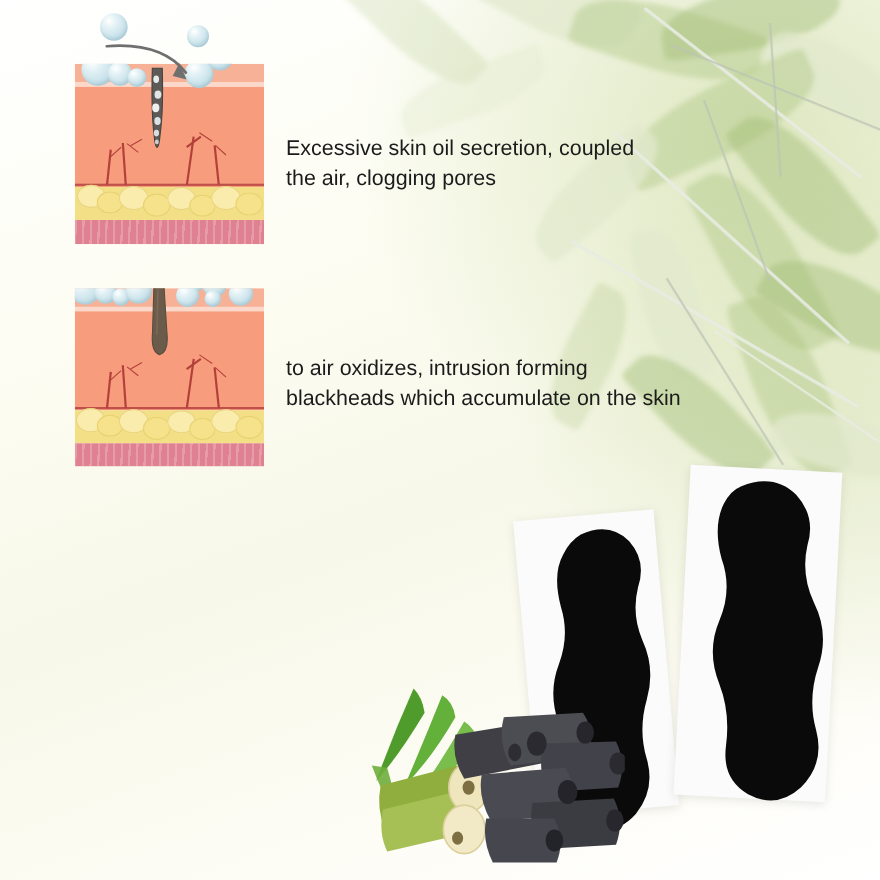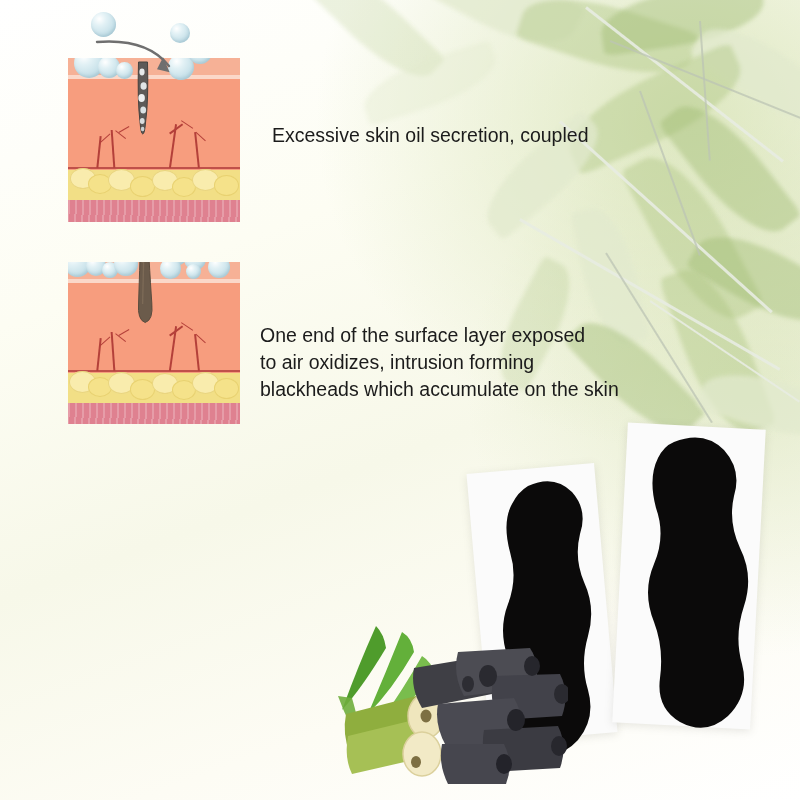--- a/index.html
+++ b/index.html
@@ -188,26 +188,26 @@
     <div class="bubble" style="left:46px;top:-10px;width:24px;height:24px;"></div>
 
     <div class="bubble" style="left:94px;top:-22px;width:26px;height:26px;"></div>
     <div class="bubble" style="left:116px;top:-14px;width:22px;height:22px;"></div>
     <div class="bubble" style="left:92px;top:-4px;width:21px;height:21px;"></div>
 
     <div class="bubble" style="left:140px;top:-6px;width:22px;height:22px;"></div>
     <div class="bubble" style="left:118px;top:2px;width:15px;height:15px;"></div>
   </div>
 
-  <div class="bodytext" style="left:260px;top:122px;font-size:19.5px;line-height:27px;margin-left:12px;">
+  <div class="bodytext" style="left:260px;top:122px;font-size:19.5px;line-height:27px;">
     <div>Excessive skin oil secretion, coupled</div>
+    <div>the air, clogging pores</div>
   </div>
 
   <div class="bodytext" style="left:260px;top:322px;font-size:19.5px;line-height:27px;">
-    <div>One end of the surface layer exposed</div>
     <div>to air oxidizes, intrusion forming</div>
     <div>blackheads which accumulate on the skin</div>
   </div>
 
   <div class="photo-wrap" style="left:470px;top:420px;width:330px;height:380px;">
 
     <div class="backing" style="left:8px;top:48px;width:128px;height:270px;transform:rotate(-5deg);"></div>
     <div class="backing" style="left:150px;top:6px;width:138px;height:300px;transform:rotate(3deg);"></div>
 
     <svg class="strip" style="left:14px;top:58px;" width="140" height="285" viewBox="0 0 140 285">

